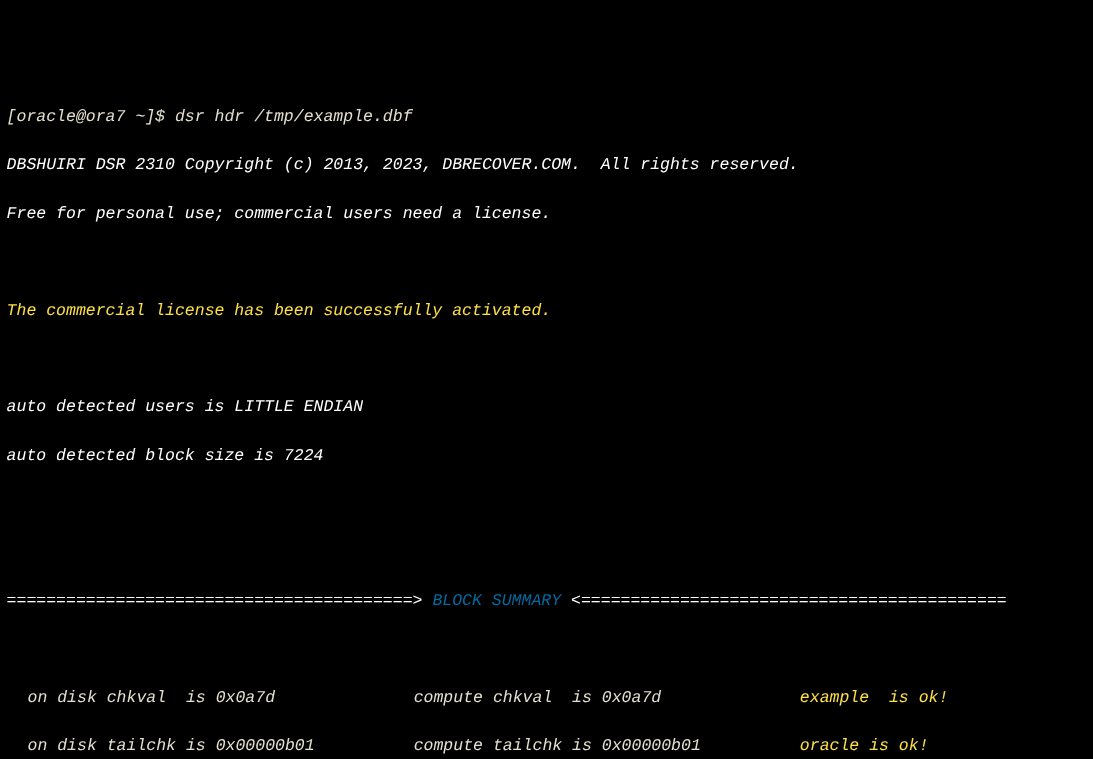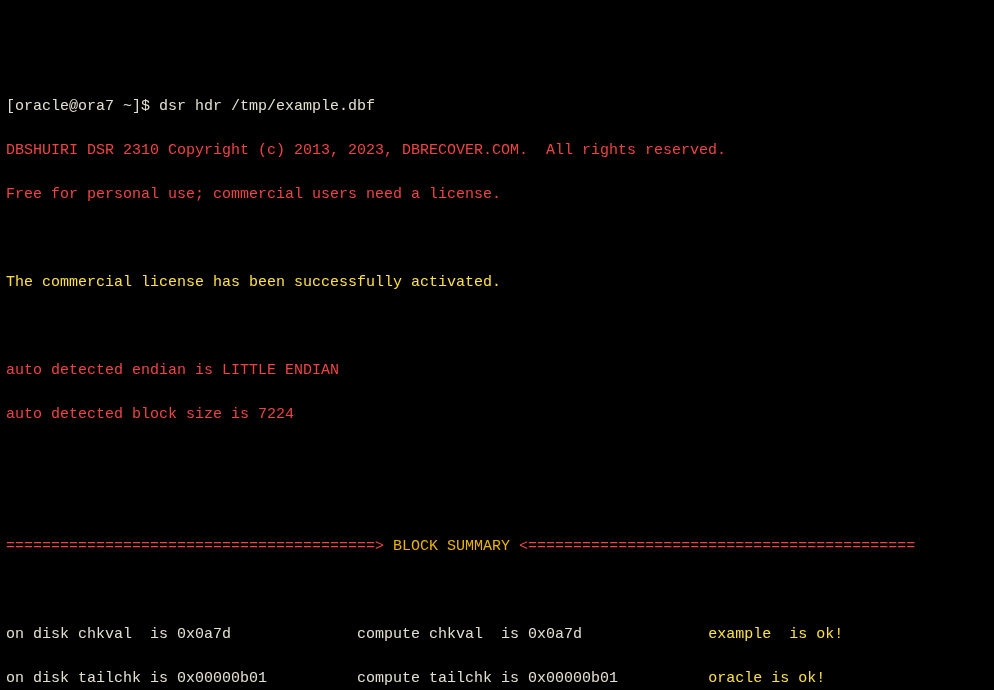--- a/index.html
+++ b/index.html
@@ -1,50 +1,51 @@
 <!DOCTYPE html>
 <html><head>
   <meta charset="utf-8">
   <style>
     * {
       margin: 0;
       padding: 0;
       box-sizing: border-box;
+      font-style: italic;
     }
     body {
       background: #000000;
       color: #e4e0d0;
       font-family: 'Courier New', Consolas, monospace;
       font-size: 15px;
       line-height: 22px;
       padding: 8px 6px;
       white-space: pre;
       width: 994px;
       height: 690px;
       overflow: hidden;
     }
     .prompt-user { color: #e4e0d0; }
-    .blue-text { color: #ef4444; }
+    .blue-text { color: #ffffff; }
     .green-text { color: #fde047; }
-    .yellow-text { color: #eab308; }
-    .cream-text { color: #e4e0d0; }
+    .yellow-text { color: #0369a1; }
+    .cream-text { color: #e4e0d0; margin-left: 19px; }
     .line { display: block; }
   </style>
 </head>
 <body>
 
 
 
 <span class="line"><span class="prompt-user">[oracle@ora7 ~]$ dsr hdr /tmp/example.dbf</span></span>
 <span class="line blue-text">DBSHUIRI DSR 2310 Copyright (c) 2013, 2023, DBRECOVER.COM.  All rights reserved.</span>
 <span class="line blue-text">Free for personal use; commercial users need a license.</span>
 <span class="line"> </span>
 <span class="line green-text">The commercial license has been successfully activated.</span>
 <span class="line"> </span>
-<span class="line blue-text">auto detected endian is LITTLE ENDIAN</span>
+<span class="line blue-text">auto detected users is LITTLE ENDIAN</span>
 <span class="line blue-text">auto detected block size is 7224</span>
 <span class="line"> </span>
 <span class="line"> </span>
 <span class="line"><span class="blue-text">=========================================&gt; </span><span class="yellow-text">BLOCK SUMMARY</span><span class="blue-text"> &lt;===========================================</span></span>
 <span class="line"> </span>
 <span class="line"><span class="cream-text">on disk chkval  is 0x0a7d              compute chkval  is 0x0a7d              </span><span class="green-text">example  is ok!</span></span>
 <span class="line"><span class="cream-text">on disk tailchk is 0x00000b01          compute tailchk is 0x00000b01          </span><span class="green-text">oracle is ok!</span></span>
 
 
 

